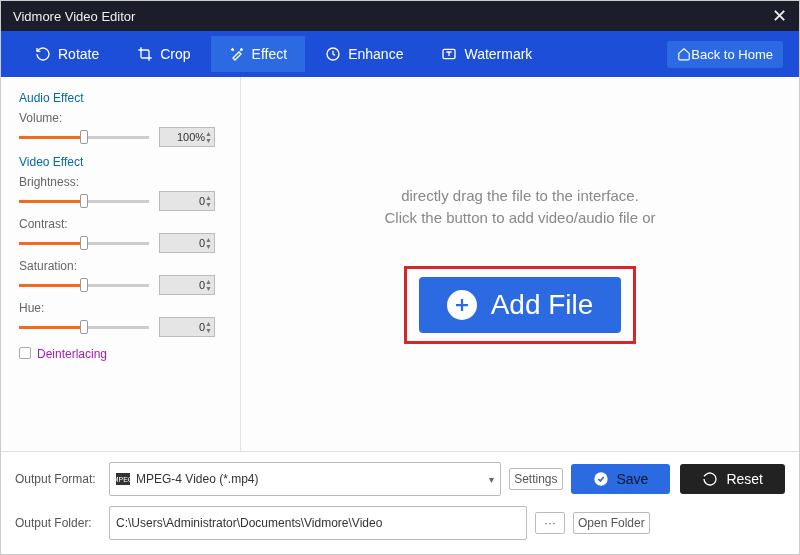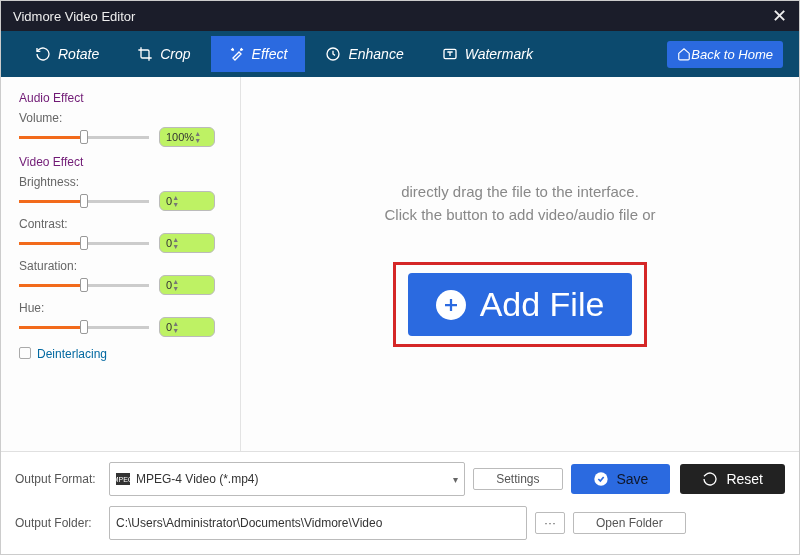--- a/index.html
+++ b/index.html
@@ -4,56 +4,56 @@
 <style>
 * { box-sizing: border-box; margin: 0; padding: 0; font-family: "Segoe UI", Arial, sans-serif; }
 body { background: #fff; width: 800px; height: 555px; overflow: hidden; }
 .window { width: 800px; height: 555px; border: 1px solid #ccc; display: flex; flex-direction: column; }
 
 
 .titlebar { background: #1b1d2a; color: #eee; height: 30px; display: flex; align-items: center; padding: 0 12px; justify-content: space-between; font-size: 13px; }
 .close { font-size: 18px; cursor: pointer; }
 
 
-.toolbar { background: #0c4a6e; height: 46px; display: flex; align-items: center; padding: 0 16px; gap: 2px; font-style: italic; }
+.toolbar { background: #1d4ed8; height: 46px; display: flex; align-items: center; padding: 0 16px; gap: 2px; }
 .tool { display: flex; align-items: center; gap: 7px; color: #fff; padding: 10px 18px; font-size: 14px; cursor: pointer; }
 .tool.active { background: #2b6ae0; }
 .spacer { flex: 1; }
 .back-home { background: #2b6ae0; color: #fff; display: flex; align-items: center; gap: 0; padding: 6px 10px; border-radius: 3px; font-size: 13px; cursor: pointer; }
 
 
 .main { flex: 1; display: flex; background: #fdfdfd; }
 .sidebar { width: 240px; border-right: 1px solid #e3e3e3; padding: 14px 18px; font-size: 12px; color: #555; }
-.section-title { color: #701a75; margin-bottom: 6px; }
+.section-title { color: #0369a1; margin-bottom: 6px; }
 .field-label { color: #666; margin-top: 6px; margin-bottom: 2px; }
 .slider-row { display: flex; align-items: center; gap: 10px; margin-bottom: 6px; }
 .slider { position: relative; flex: 0 0 130px; height: 14px; display: flex; align-items: center; }
 .track { position: absolute; height: 3px; width: 100%; background: #ccc; }
 .fill { position: absolute; height: 3px; background: #f26a1b; }
 .thumb { position: absolute; width: 8px; height: 14px; background: #fff; border: 1px solid #999; border-radius: 2px; transform: translateX(-50%); }
-.numbox { width: 56px; height: 20px; border: 1px solid #bbb; border-radius: 6px; display: flex; align-items: center; justify-content: flex-start; padding: 0 2px 0 6px; font-size: 11px; color: #333; background: #bef264; }
+.numbox { width: 56px; height: 20px; border: 1px solid #bbb; border-radius: 0; display: flex; align-items: center; justify-content: flex-end; padding: 0 2px 0 6px; font-size: 11px; color: #333; background: #e5e5e5; }
 .spinner { display: flex; flex-direction: column; font-size: 7px; line-height: 6px; color: #777; gap: 1px; }
-.check-row { display: flex; align-items: flex-start; gap: 6px; margin-top: 10px; color: #0369a1; }
+.check-row { display: flex; align-items: flex-start; gap: 6px; margin-top: 10px; color: #a21caf; }
 .checkbox { width: 12px; height: 12px; border: 1px solid #aaa; border-radius: 2px; }
 
 
 .preview { flex: 1; display: flex; flex-direction: column; align-items: center; justify-content: center; color: #777; position: relative; }
 .preview-text { text-align: center; font-size: 15px; color: #888; line-height: 1.5; margin-bottom: 36px; }
 .add-file-wrap { border: 3px solid #d52727; padding: 8px 12px; }
-.add-file-btn { background: #2b6ae0; color: #fff; display: flex; align-items: center; gap: 14px; padding: 12px 28px; border-radius: 4px; font-size: 34px; cursor: pointer; }
+.add-file-btn { background: #2b6ae0; color: #fff; display: flex; align-items: center; gap: 14px; padding: 12px 28px; border-radius: 4px; font-size: 28px; cursor: pointer; }
 .plus-circle { width: 30px; height: 30px; border-radius: 50%; background: #fff; display: flex; align-items: center; justify-content: center; }
 .plus-circle svg { width: 18px; height: 18px; }
 
 
 .bottom { border-top: 1px solid #e0e0e0; padding: 10px 14px 14px 14px; display: flex; flex-direction: column; gap: 10px; font-size: 12px; color: #555; }
 .row { display: flex; align-items: center; gap: 8px; }
 .label { width: 86px; }
 .combo { flex: 1; height: 22px; border: 1px solid #bbb; border-radius: 2px; display: flex; align-items: center; padding: 16px 6px; background: #fff; justify-content: space-between; font-size: 12px; color: #333; max-width: 448px; }
 .combo .icon-box { width: 14px; height: 12px; background: #333; color: #fff; font-size: 7px; display: flex; align-items: center; justify-content: center; margin-right: 6px; }
-.small-btn { height: 22px; border: 1px solid #bbb; border-radius: 2px; padding: 0 22px; background: #fff; display: flex; align-items: center; font-size: 12px; cursor: pointer; }
+.small-btn { height: 22px; border: 1px solid #bbb; border-radius: 2px; padding: 0 4px; background: #fff; display: flex; align-items: center; font-size: 12px; cursor: pointer; }
 .action-btns { margin-left: auto; display: flex; gap: 10px; }
 .save-btn { background: #2b6ae0; color: #0f172a; border-radius: 3px; padding: 7px 22px; display: flex; align-items: center; gap: 8px; font-size: 14px; cursor: pointer; }
 .reset-btn { background: #222; color: #fff; border-radius: 3px; padding: 7px 22px; display: flex; align-items: center; gap: 8px; font-size: 14px; cursor: pointer; }
 svg { display: block; }
 </style>
 </head>
 <body>
 
 <div class="window">
 

